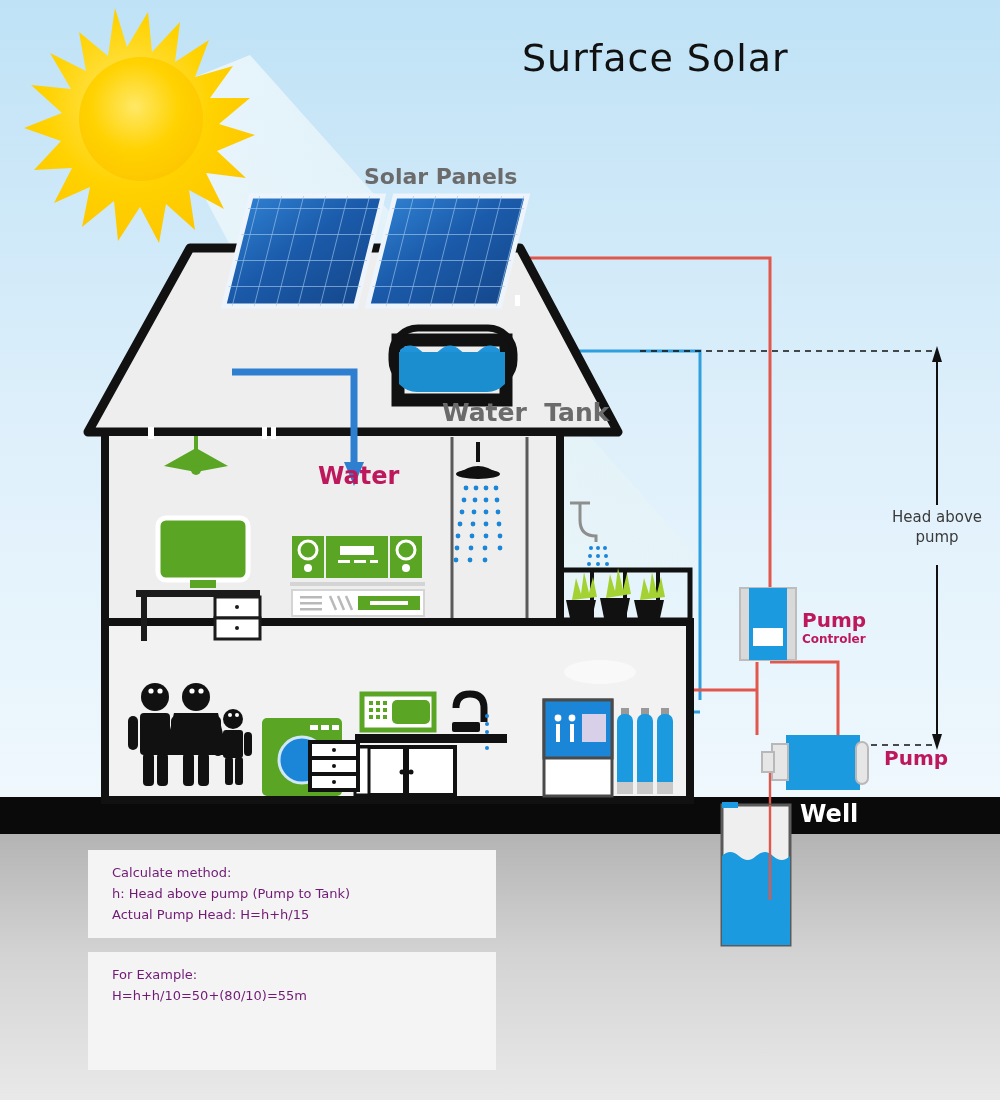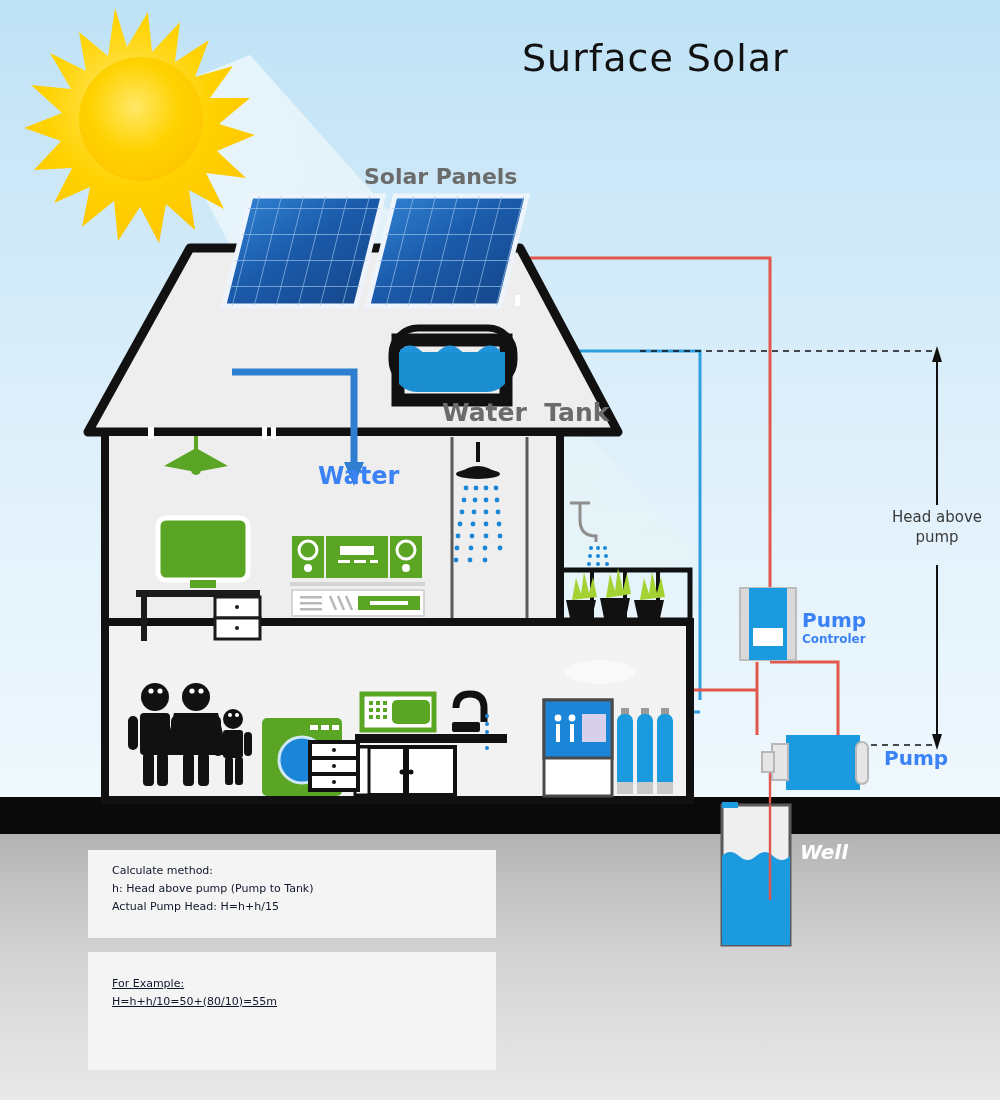--- a/index.html
+++ b/index.html
@@ -15,33 +15,33 @@
   .title{
     font-family:"DejaVu Sans", sans-serif;
     font-size:38px;color:#111;letter-spacing:1px;
   }
   .lbl-gray{
     font-family:"DejaVu Sans", sans-serif;
     font-weight:bold;color:#6b6b6b;
   }
   .lbl-blue{
     font-family:"DejaVu Sans", sans-serif;
-    font-weight:bold;color:#3b82f6;
+    font-weight:bold;color:#be185d;
   }
   .lbl-white{
     font-family:"DejaVu Sans", sans-serif;
     font-weight:bold;color:#ffffff;
   }
   .lbl-dim{
     font-family:"DejaVu Sans", sans-serif;
     color:#3a3a3a;font-size:15px;text-align:center;line-height:1.25;
   }
   .boxtext{
     font-family:"DejaVu Sans", sans-serif;
-    font-size:11px;color:#0f172a;line-height:1.62;
+    font-size:13px;color:#701a75;line-height:1.62;
   }
   .notebox{
     position:absolute;background:#f4f4f4;
   }
 </style>
 </head>
 <body>
 
 <div id="stage">
 
@@ -395,33 +395,33 @@
 
   <div class="txt title" style="left:522px;top:36px;">Surface Solar</div>
 
   <div class="txt lbl-gray" style="left:348px;top:164px;font-size:22px;margin-left:16px;">Solar Panels</div>
   <div class="txt lbl-gray" style="left:394px;top:398px;font-size:25px;margin-left:48px;">Water  Tank</div>
   <div class="txt lbl-blue" style="left:318px;top:462px;font-size:24px;">Water</div>
 
   <div class="txt lbl-blue" style="left:802px;top:608px;font-size:20px;">Pump</div>
   <div class="txt lbl-blue" style="left:802px;top:632px;font-size:12px;">Controler</div>
   <div class="txt lbl-blue" style="left:884px;top:746px;font-size:20px;">Pump</div>
-  <div class="txt lbl-white" style="left:800px;top:840px;font-size:20px;font-style:italic;">Well</div>
+  <div class="txt lbl-white" style="left:800px;top:800px;font-size:24px;">Well</div>
 
   <div class="txt lbl-dim" style="left:867px;top:508px;width:140px;">Head above</div>
   <div class="txt lbl-dim" style="left:867px;top:528px;width:140px;">pump</div>
 
   <div class="notebox" style="left:88px;top:850px;width:408px;height:88px;">
     <div class="boxtext" style="padding:12px 0 0 24px;">
       <div>Calculate method:</div>
       <div>h: Head above pump (Pump to Tank)</div>
       <div>Actual Pump Head: H=h+h/15</div>
     </div>
   </div>
 
   <div class="notebox" style="left:88px;top:952px;width:408px;height:118px;">
-    <div class="boxtext" style="padding:23px 0 0 24px;text-decoration:underline;">
+    <div class="boxtext" style="padding:12px 0 0 24px;">
       <div>For Example:</div>
       <div>H=h+h/10=50+(80/10)=55m</div>
     </div>
   </div>
 
 </div>
 
 </body></html>

